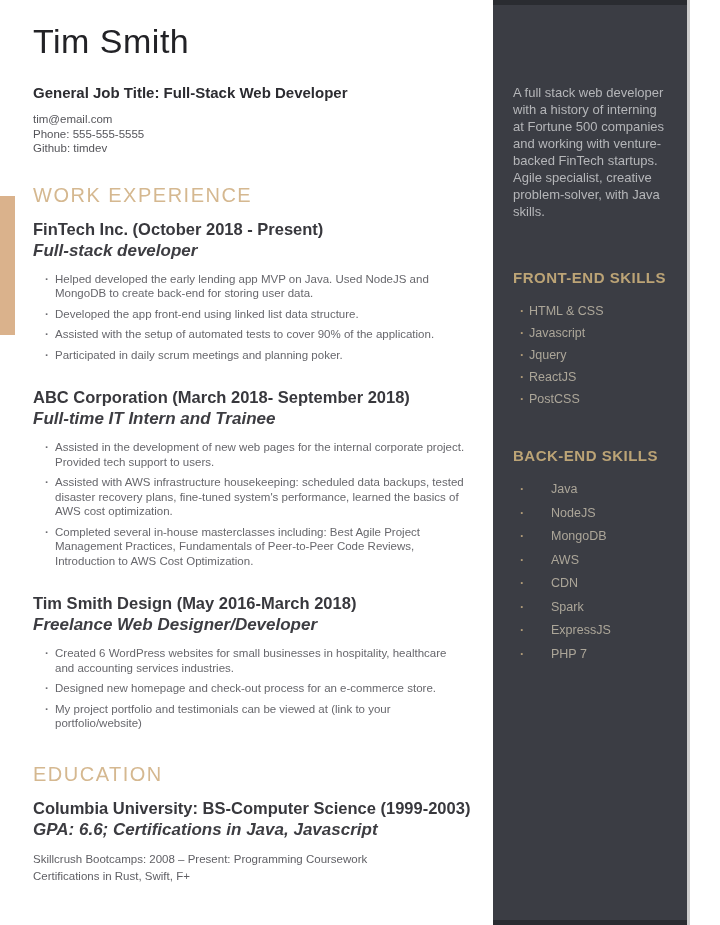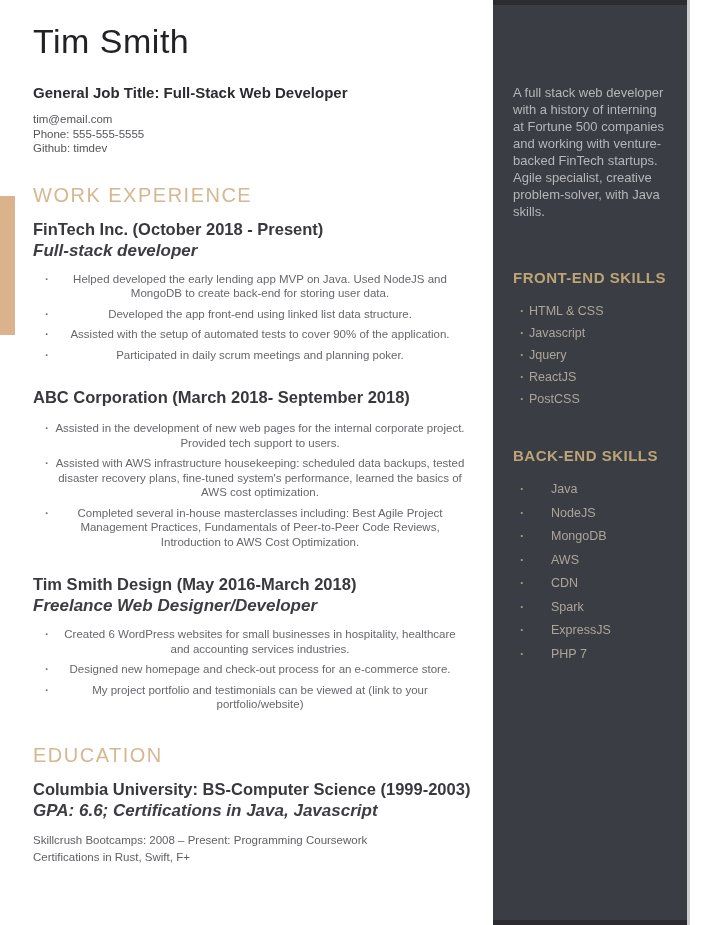--- a/index.html
+++ b/index.html
@@ -77,21 +77,20 @@
     line-height: 17px;
     font-weight: 700;
     color: #3d3d42;
     font-style: italic;
   }
   .bullet-list {
     list-style: none;
     margin: 13px 0 0 0;
     padding: 0 0 0 12px;
     width: 420px;
-    text-align: center;
   }
   .bullet-list li {
     position: relative;
     padding-left: 10px;
     margin-bottom: 6px;
     font-size: 11.5px;
     line-height: 14.5px;
     color: #67676c;
   }
   .bullet-list li::before {
@@ -199,20 +198,21 @@
       <ul class="bullet-list">
         <li>Helped developed the early lending app MVP on Java. Used NodeJS and MongoDB to create back-end for storing user data.</li>
         <li>Developed the app front-end using linked list data structure.</li>
         <li>Assisted with the setup of automated tests to cover 90% of the application.</li>
         <li>Participated in daily scrum meetings and planning poker.</li>
       </ul>
     </article>
 
     <article class="job">
       <h3 class="job-heading">ABC Corporation (March 2018- September 2018)</h3>
+      <h4 class="job-subheading">Full-time IT Intern and Trainee</h4>
       <ul class="bullet-list">
         <li>Assisted in the development of new web pages for the internal corporate project. Provided tech support to users.</li>
         <li>Assisted with AWS infrastructure housekeeping: scheduled data backups, tested disaster recovery plans, fine-tuned system's performance, learned the basics of AWS cost optimization.</li>
         <li>Completed several in-house masterclasses including: Best Agile Project Management Practices, Fundamentals of Peer-to-Peer Code Reviews, Introduction to AWS Cost Optimization.</li>
       </ul>
     </article>
 
     <article class="job">
       <h3 class="job-heading">Tim Smith Design (May 2016-March 2018)</h3>
       <h4 class="job-subheading">Freelance Web Designer/Developer</h4>

